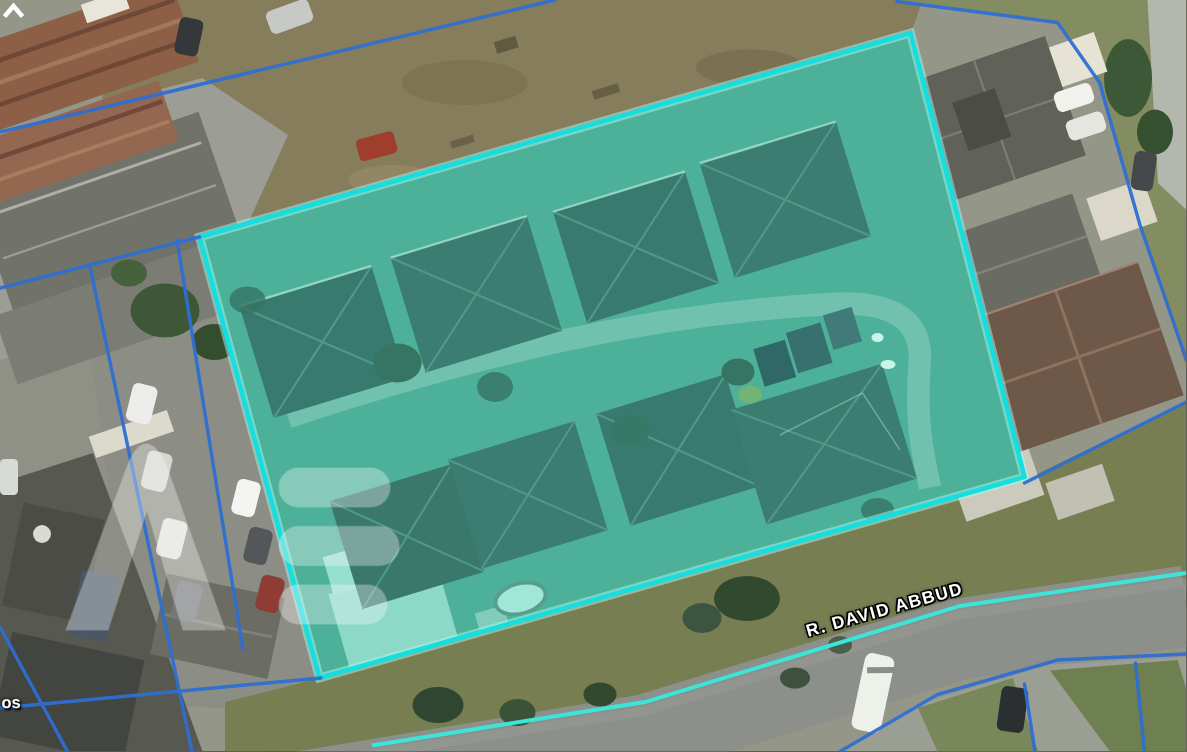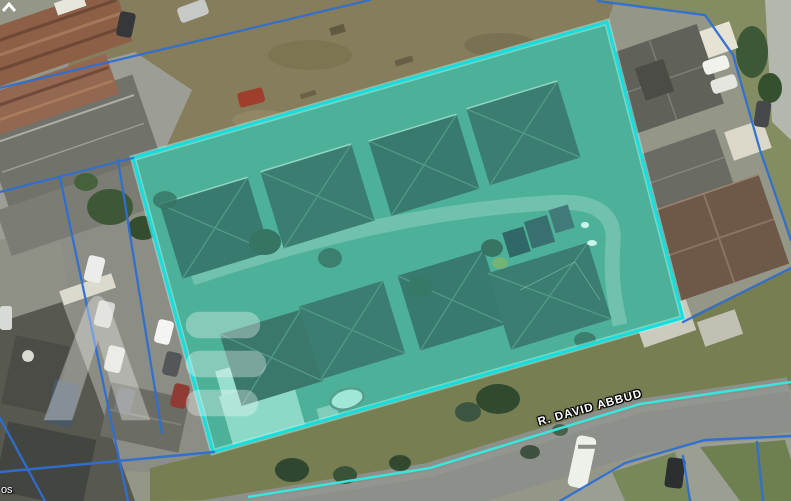--- a/index.html
+++ b/index.html
@@ -10,21 +10,21 @@
   .screen svg{position:absolute;left:0;top:0;display:block;}
   .street-label{
     position:absolute;left:521px;top:401px;width:140px;height:20px;
     transform:rotate(-15.5deg);transform-origin:center;
     color:#fff;font-size:11.5px;font-weight:bold;letter-spacing:1px;
     text-align:center;white-space:nowrap;
     text-shadow:-1px -1px 0 #000,1px -1px 0 #000,-1px 1px 0 #000,1px 1px 0 #000,0 0 3px #000;
     user-select:none;
   }
   .attribution{
-    position:absolute;left:1px;top:483px;color:#fff;font-size:11px;font-weight:normal;
+    position:absolute;left:1px;top:463px;color:#fff;font-size:11px;font-weight:bold;
     text-shadow:0 0 3px #000,1px 1px 1px #000;user-select:none;
   }
   .chevron{position:absolute;left:30px;top:482px;}
 </style>
 </head>
 <body>
 
 <div class="screen">
 
 <svg viewBox="0 0 791 501" width="791" height="501">

